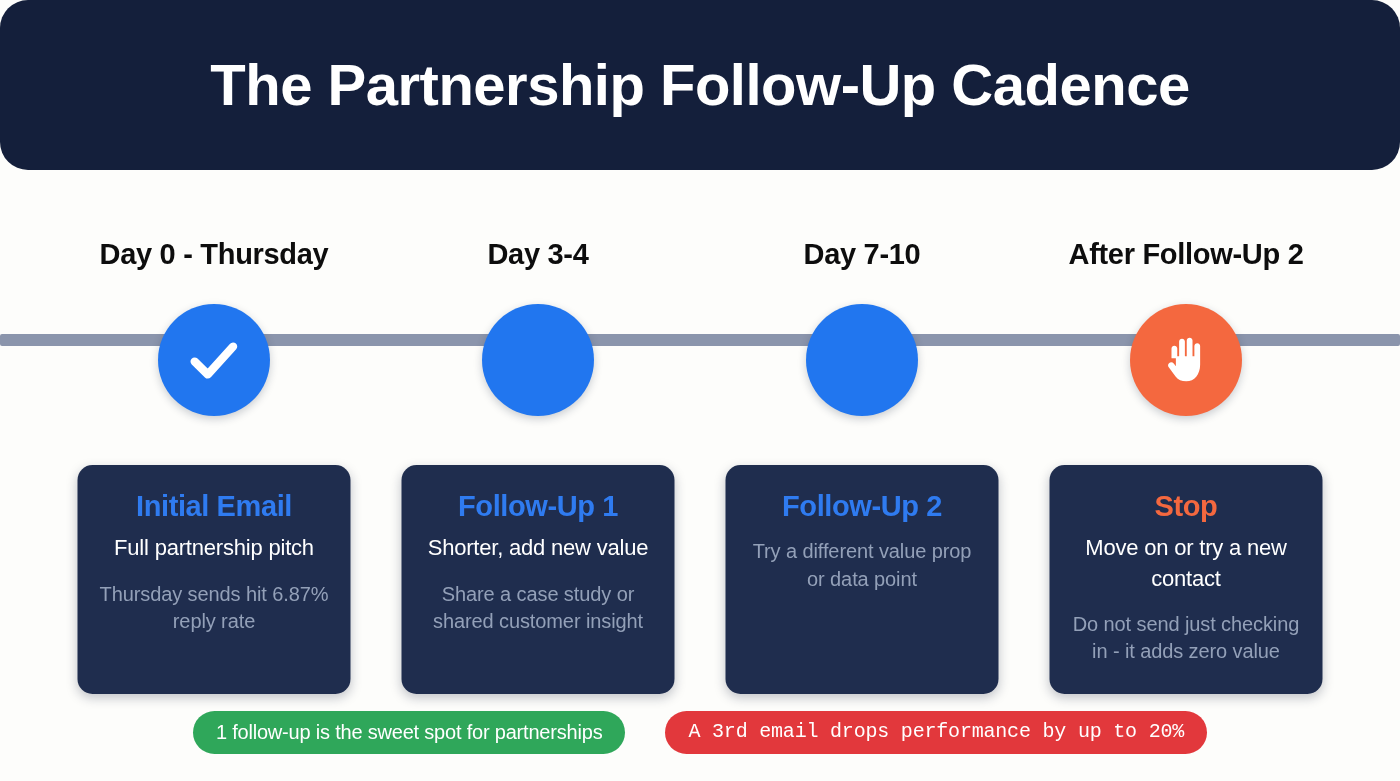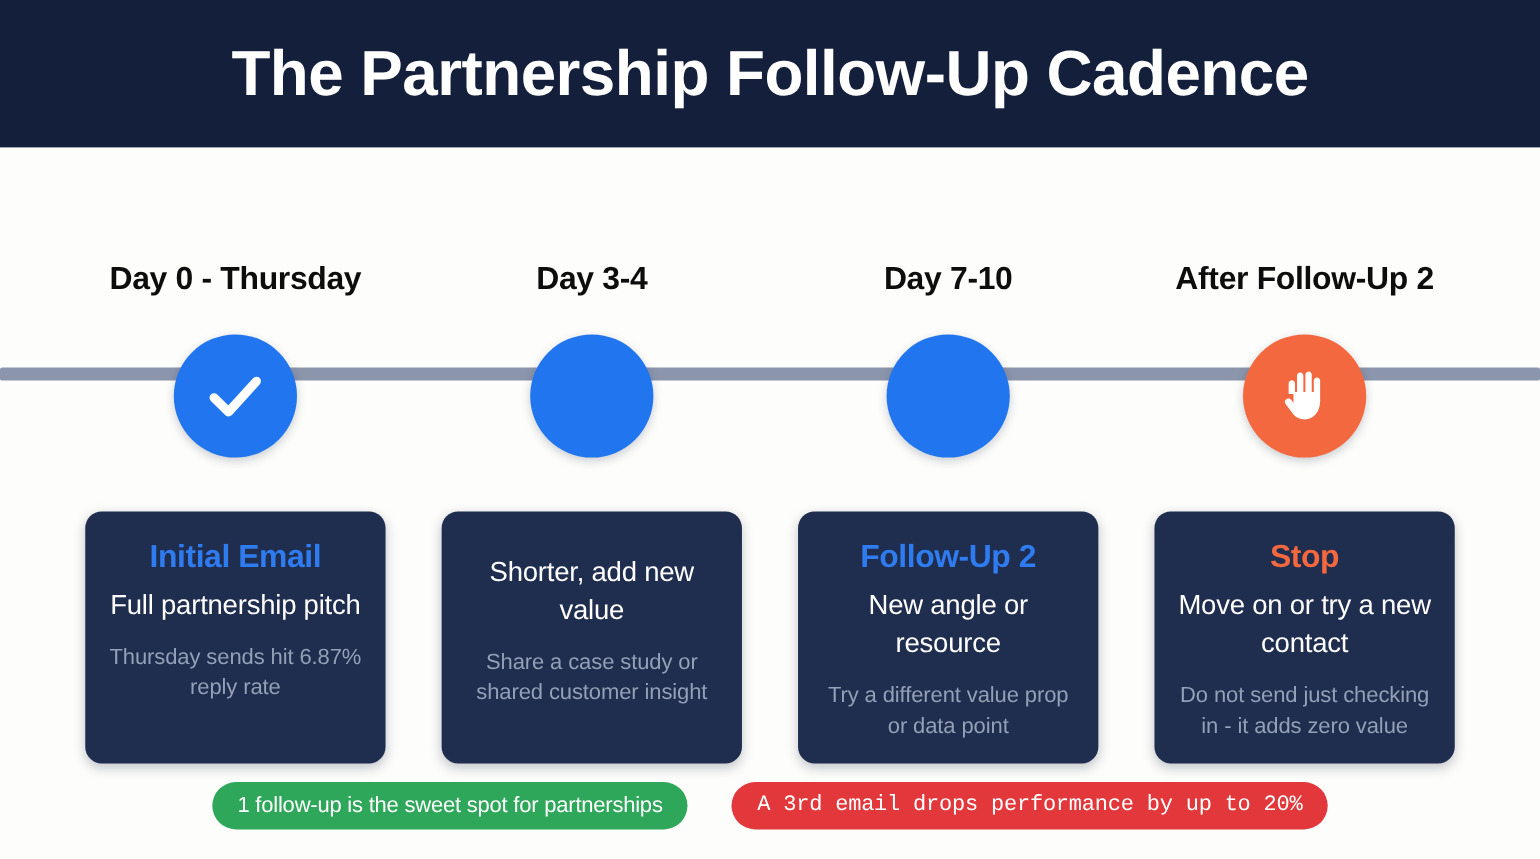--- a/index.html
+++ b/index.html
@@ -6,24 +6,24 @@
   html, body {
     width:1400px; height:781px;
     background:#fdfdfb;
     font-family:"Liberation Sans", sans-serif;
     overflow:hidden;
   }
   .page { position:relative; width:1400px; height:781px; background:#fdfdfb; }
 
   
   .header {
-    position:absolute; left:0; top:0; width:1400px; height:134px;
+    position:absolute; left:0; top:0; width:1400px; height:170px;
     background:linear-gradient(135deg,#101a33 0%,#152murky 0%,#16223f 55%,#121c36 100%);
     background-color:#141f3b;
-    display:flex; align-items:center; justify-content:center;
+    display:flex; align-items:center; justify-content:center;border-radius:28px;
   }
   .header-title {
     color:#ffffff;
     font-size:58px;
     font-weight:bold;
     letter-spacing:-0.5px;
     line-height:1;
     text-align:center;
     white-space:nowrap;
   }
@@ -73,21 +73,21 @@
     text-align:center;
   }
   .card-title {
     font-size:29px; font-weight:bold; line-height:1.05;
     letter-spacing:-0.4px;
     color:#2f7bf0;
   }
   .card-title.stop { color:#f4683f; }
   .card-desc {
     margin-top:12px;
-    font-size:25px; font-weight:normal; line-height:1.38;
+    font-size:22px; font-weight:normal; line-height:1.38;
     color:#ffffff;
     letter-spacing:-0.2px;
   }
   .card-note {
     margin-top:17px;
     font-size:20px; line-height:1.36;
     color:#93a0b8;
     letter-spacing:-0.1px;
   }
 
@@ -136,33 +136,33 @@
         <div class="card-note">Thursday sends hit 6.87% reply rate</div>
       </div>
     </div>
 
     <div class="stage stage-1">
       <div class="stage-label">Day 3-4</div>
       <div class="marker blue">
         <span></span>
       </div>
       <div class="card">
+        <div class="card-title">Follow-Up 1</div>
         <div class="card-desc">Shorter, add new value</div>
         <div class="card-note">Share a case study or shared customer insight</div>
       </div>
     </div>
 
     <div class="stage stage-2">
       <div class="stage-label">Day 7-10</div>
       <div class="marker blue">
         <span></span>
       </div>
       <div class="card">
         <div class="card-title">Follow-Up 2</div>
-        <div class="card-desc">New angle or resource</div>
         <div class="card-note">Try a different value prop or data point</div>
       </div>
     </div>
 
     <div class="stage stage-3">
       <div class="stage-label">After Follow-Up 2</div>
       <div class="marker orange">
         <span>
           <svg width="60" height="60" viewBox="0 0 24 24" fill="#ffffff">
             <path d="M6.2 11.3V7.4c0-.62.52-1.12 1.15-1.12s1.15.5 1.15 1.12v3.1h.75V4.6c0-.63.52-1.13 1.15-1.13s1.15.5 1.15 1.13v5.9h.75V4.2c0-.63.52-1.13 1.15-1.13s1.15.5 1.15 1.13v6.3h.75V6.4c0-.62.52-1.12 1.15-1.12s1.15.5 1.15 1.12v7.45c0 3.78-2.27 6.68-5.55 6.68-1.9 0-3.2-.62-4.28-1.95L5.1 14.9c-.45-.56-.36-1.32.2-1.74.55-.42 1.35-.32 1.8.23l.85 1.06V11.3z"></path>

